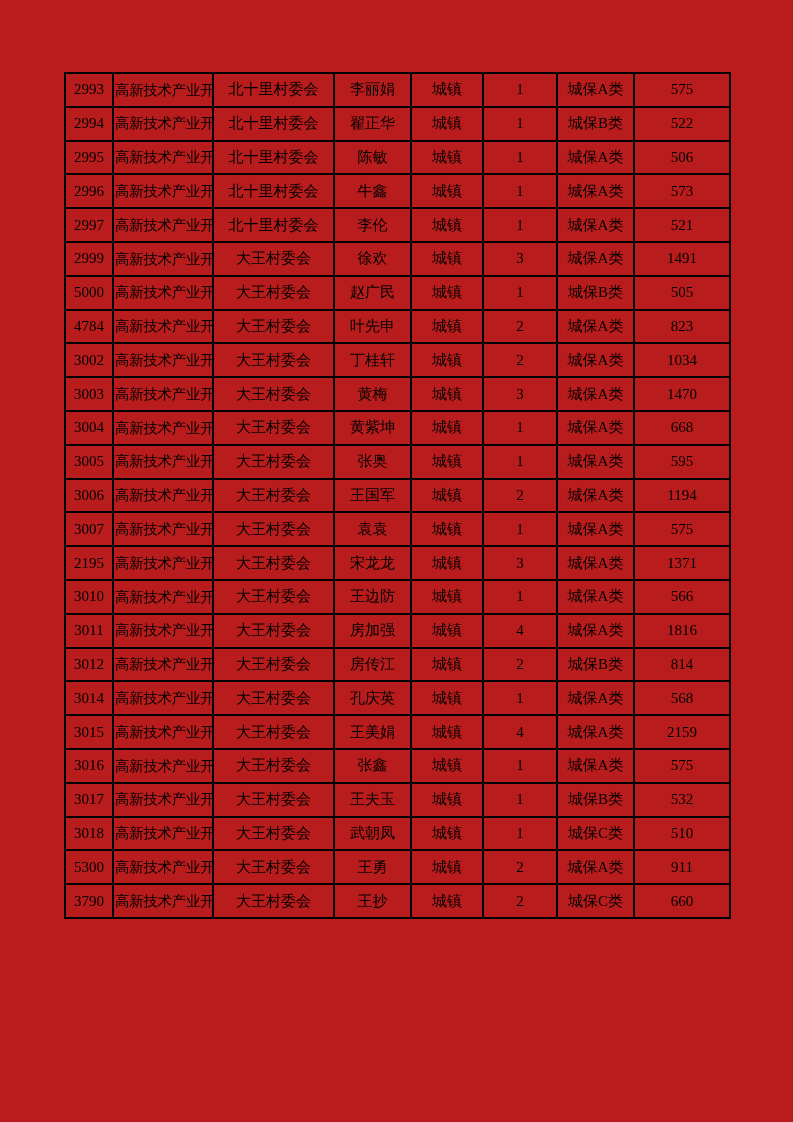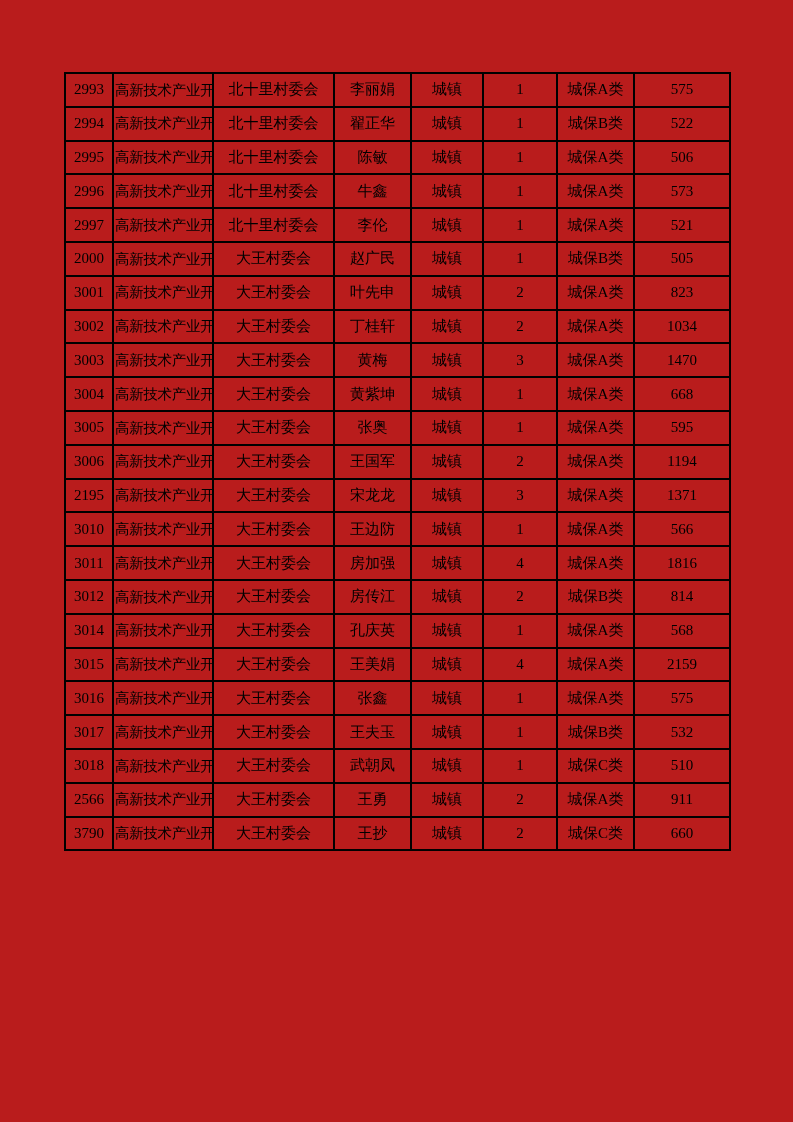--- a/index.html
+++ b/index.html
@@ -110,31 +110,41 @@
           <td class="c0">2997</td>
           <td class="c1">高新技术产业开</td>
           <td class="c2">北十里村委会</td>
           <td class="c3">李伦</td>
           <td class="c4">城镇</td>
           <td class="c5">1</td>
           <td class="c6">城保A类</td>
           <td class="c7">521</td>
         </tr>
         <tr>
-          <td class="c0">2000</td>
+          <td class="c0">2999</td>
+          <td class="c1">高新技术产业开</td>
+          <td class="c2">大王村委会</td>
+          <td class="c3">徐欢</td>
+          <td class="c4">城镇</td>
+          <td class="c5">3</td>
+          <td class="c6">城保A类</td>
+          <td class="c7">1491</td>
+        </tr>
+        <tr>
+          <td class="c0">5000</td>
           <td class="c1">高新技术产业开</td>
           <td class="c2">大王村委会</td>
           <td class="c3">赵广民</td>
           <td class="c4">城镇</td>
           <td class="c5">1</td>
           <td class="c6">城保B类</td>
           <td class="c7">505</td>
         </tr>
         <tr>
-          <td class="c0">3001</td>
+          <td class="c0">4784</td>
           <td class="c1">高新技术产业开</td>
           <td class="c2">大王村委会</td>
           <td class="c3">叶先申</td>
           <td class="c4">城镇</td>
           <td class="c5">2</td>
           <td class="c6">城保A类</td>
           <td class="c7">823</td>
         </tr>
         <tr>
           <td class="c0">3002</td>
@@ -178,20 +188,30 @@
         </tr>
         <tr>
           <td class="c0">3006</td>
           <td class="c1">高新技术产业开</td>
           <td class="c2">大王村委会</td>
           <td class="c3">王国军</td>
           <td class="c4">城镇</td>
           <td class="c5">2</td>
           <td class="c6">城保A类</td>
           <td class="c7">1194</td>
+        </tr>
+        <tr>
+          <td class="c0">3007</td>
+          <td class="c1">高新技术产业开</td>
+          <td class="c2">大王村委会</td>
+          <td class="c3">袁袁</td>
+          <td class="c4">城镇</td>
+          <td class="c5">1</td>
+          <td class="c6">城保A类</td>
+          <td class="c7">575</td>
         </tr>
         <tr>
           <td class="c0">2195</td>
           <td class="c1">高新技术产业开</td>
           <td class="c2">大王村委会</td>
           <td class="c3">宋龙龙</td>
           <td class="c4">城镇</td>
           <td class="c5">3</td>
           <td class="c6">城保A类</td>
           <td class="c7">1371</td>
@@ -270,21 +290,21 @@
           <td class="c0">3018</td>
           <td class="c1">高新技术产业开</td>
           <td class="c2">大王村委会</td>
           <td class="c3">武朝凤</td>
           <td class="c4">城镇</td>
           <td class="c5">1</td>
           <td class="c6">城保C类</td>
           <td class="c7">510</td>
         </tr>
         <tr>
-          <td class="c0">2566</td>
+          <td class="c0">5300</td>
           <td class="c1">高新技术产业开</td>
           <td class="c2">大王村委会</td>
           <td class="c3">王勇</td>
           <td class="c4">城镇</td>
           <td class="c5">2</td>
           <td class="c6">城保A类</td>
           <td class="c7">911</td>
         </tr>
         <tr>
           <td class="c0">3790</td>

